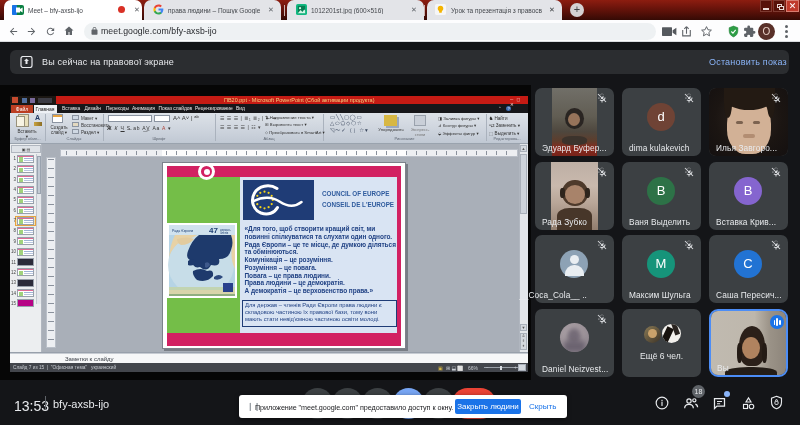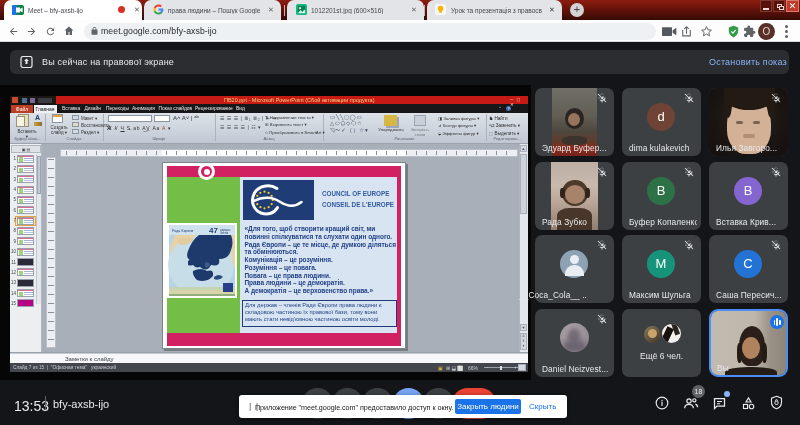--- a/index.html
+++ b/index.html
@@ -474,21 +474,21 @@
         <g fill="#e8eaed">
           <path d="M12 3a3 3 0 0 1 3 3v5a3 3 0 0 1-5.4 1.8L15 7.2V6zM9 6.6V6a3 3 0 0 1 3-3z"></path>
           <path d="M17.3 11h1.7a7 7 0 0 1-6 6.9V21h-2v-3.1a7 7 0 0 1-3.9-1.6l1.4-1.4A5.5 5.5 0 0 0 17.3 11z"></path>
           <path d="M5 11h1.7c0 .6.1 1.1.3 1.6l-1.5 1.5A6.9 6.9 0 0 1 5 11z"></path>
           <path d="M3.3 4.7l1.4-1.4 16 16-1.4 1.4z"></path>
         </g>
       </svg>
 <div class="abs tile" style="left:622px;top:162px;">
         <div class="avc" style="left:25px;top:15px;width:28px;height:28px;background:#2d7247;font-size:13px;line-height:28px">B</div>
       </div>
-<div class="abs tname" style="left:629px;top:217px;bottom:auto">Буфер Копаленко</div>
+<div class="abs tname" style="left:629px;top:217px;bottom:auto">Ваня Выделить</div>
 <svg class="micw" style="left:683px;top:166px" width="12" height="12" viewBox="0 0 24 24">
         <g fill="#e8eaed">
           <path d="M12 3a3 3 0 0 1 3 3v5a3 3 0 0 1-5.4 1.8L15 7.2V6zM9 6.6V6a3 3 0 0 1 3-3z"></path>
           <path d="M17.3 11h1.7a7 7 0 0 1-6 6.9V21h-2v-3.1a7 7 0 0 1-3.9-1.6l1.4-1.4A5.5 5.5 0 0 0 17.3 11z"></path>
           <path d="M5 11h1.7c0 .6.1 1.1.3 1.6l-1.5 1.5A6.9 6.9 0 0 1 5 11z"></path>
           <path d="M3.3 4.7l1.4-1.4 16 16-1.4 1.4z"></path>
         </g>
       </svg>
 <div class="abs tile" style="left:709px;top:162px;">
         <div class="avc" style="left:25px;top:15px;width:28px;height:28px;background:#8565cf;font-size:13px;line-height:28px">B</div>

